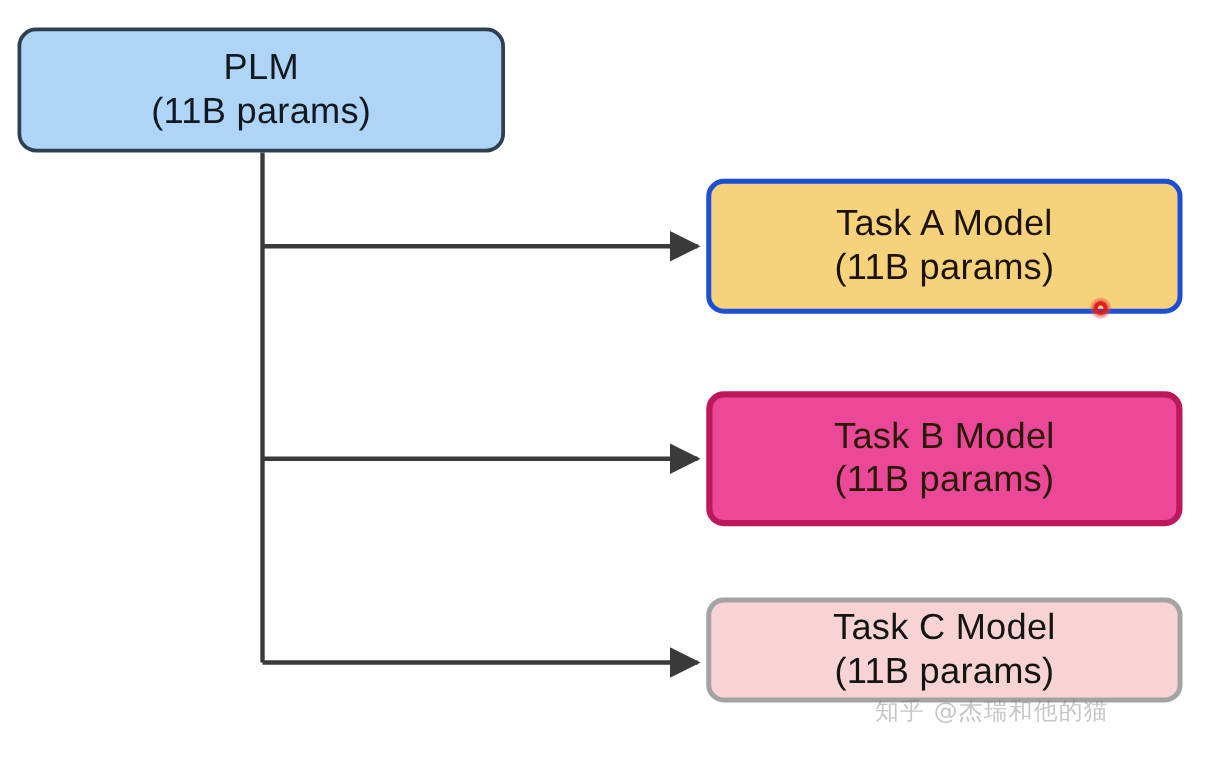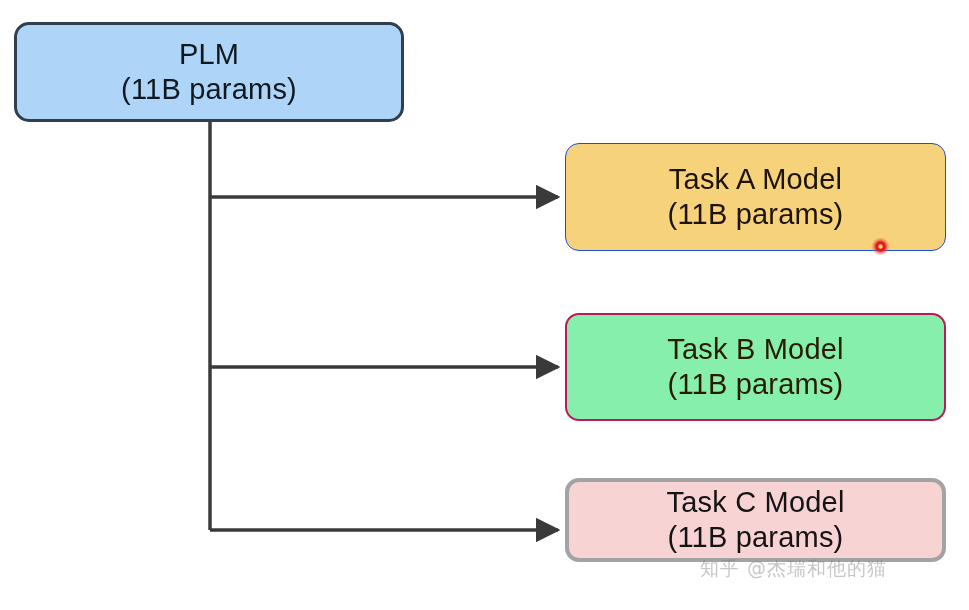--- a/index.html
+++ b/index.html
@@ -53,27 +53,27 @@
   
   .task-node {
     left: 565px;
     width: 381px;
     height: 108px;
     font-size: 29px;
   }
   #node-task-a {
     top: 143px;
     background: #f6d37a;
-    border: 1px solid #1d4ed8;
+    border: 4px solid #1d4ed8;
     color: #1c1208;
   }
   #node-task-b {
     top: 313px;
-    background: #86efac;
-    border: 2px solid #be185d;
+    background: #ec4899;
+    border: 5px solid #be185d;
     color: #2a1a06;
   }
   #node-task-c {
     top: 478px;
     height: 84px;
     background: #f8d3d3;
     border: 4px solid #a3a3a3;
     color: #141414;
   }
 

